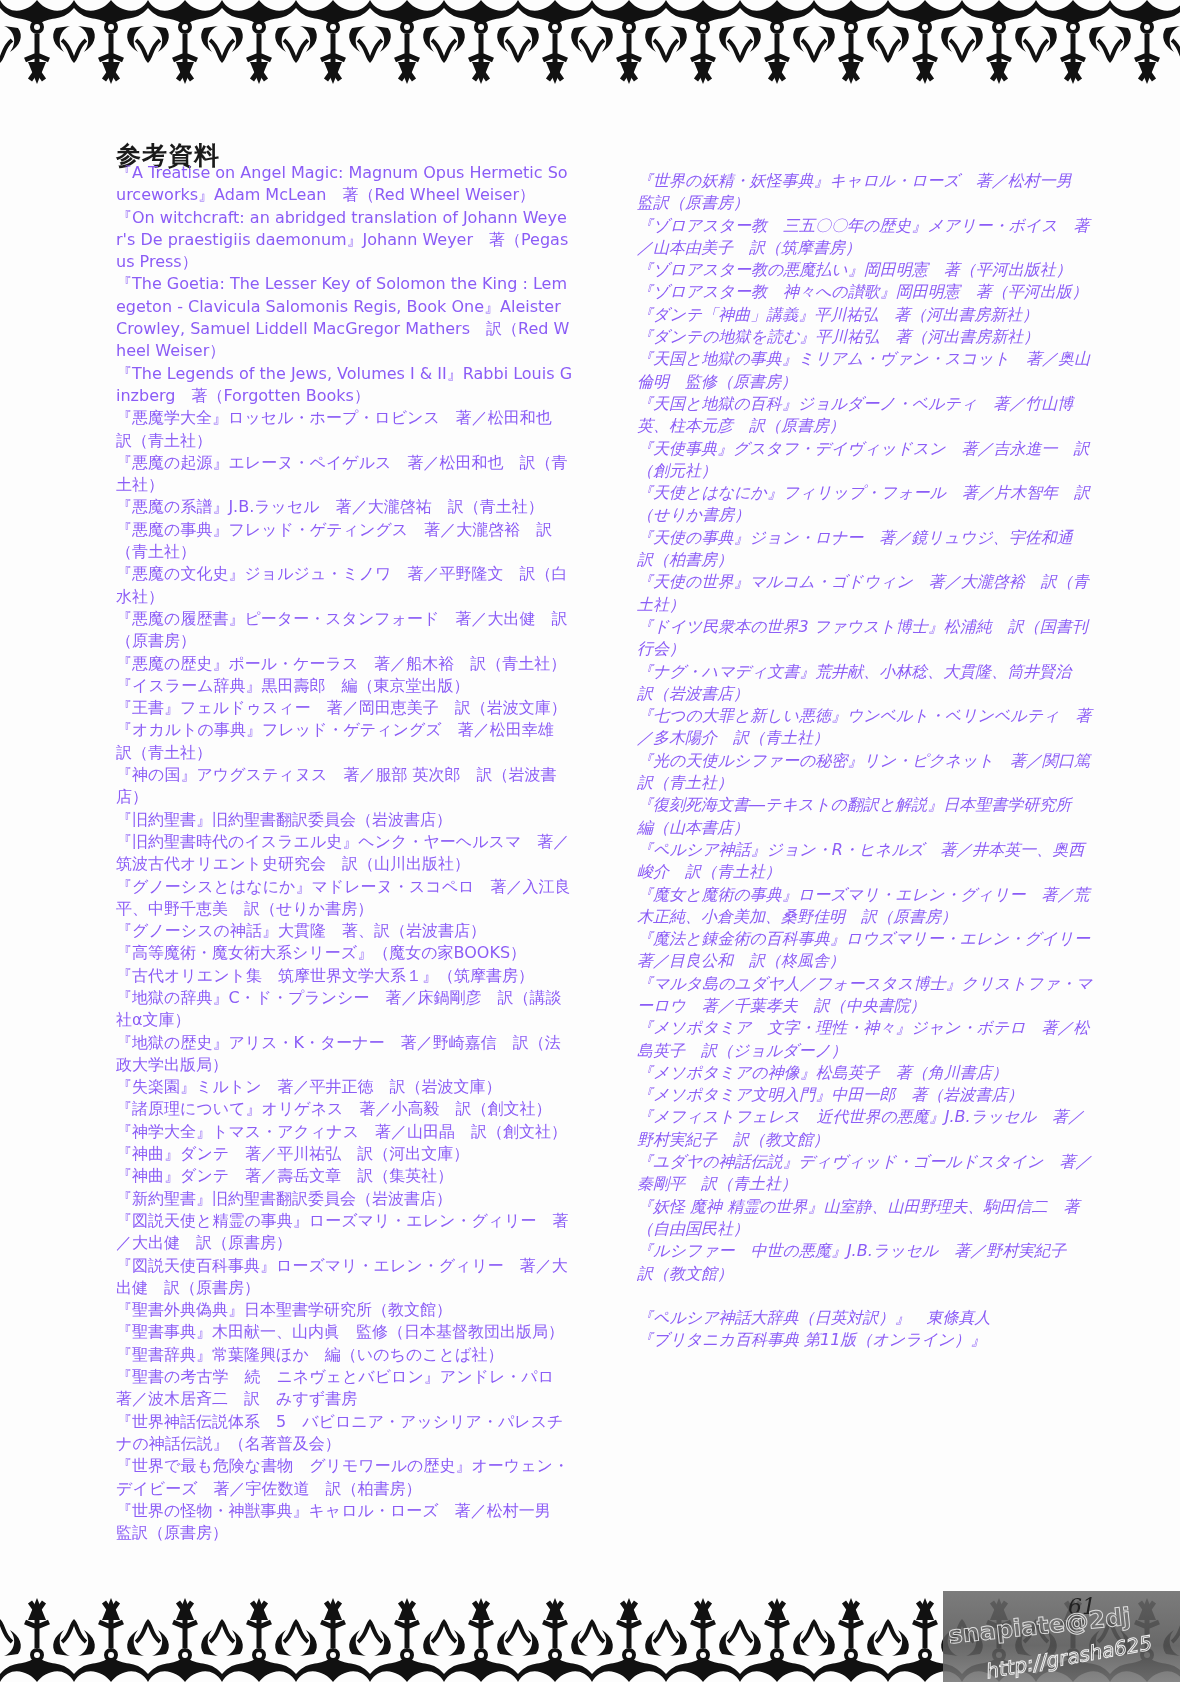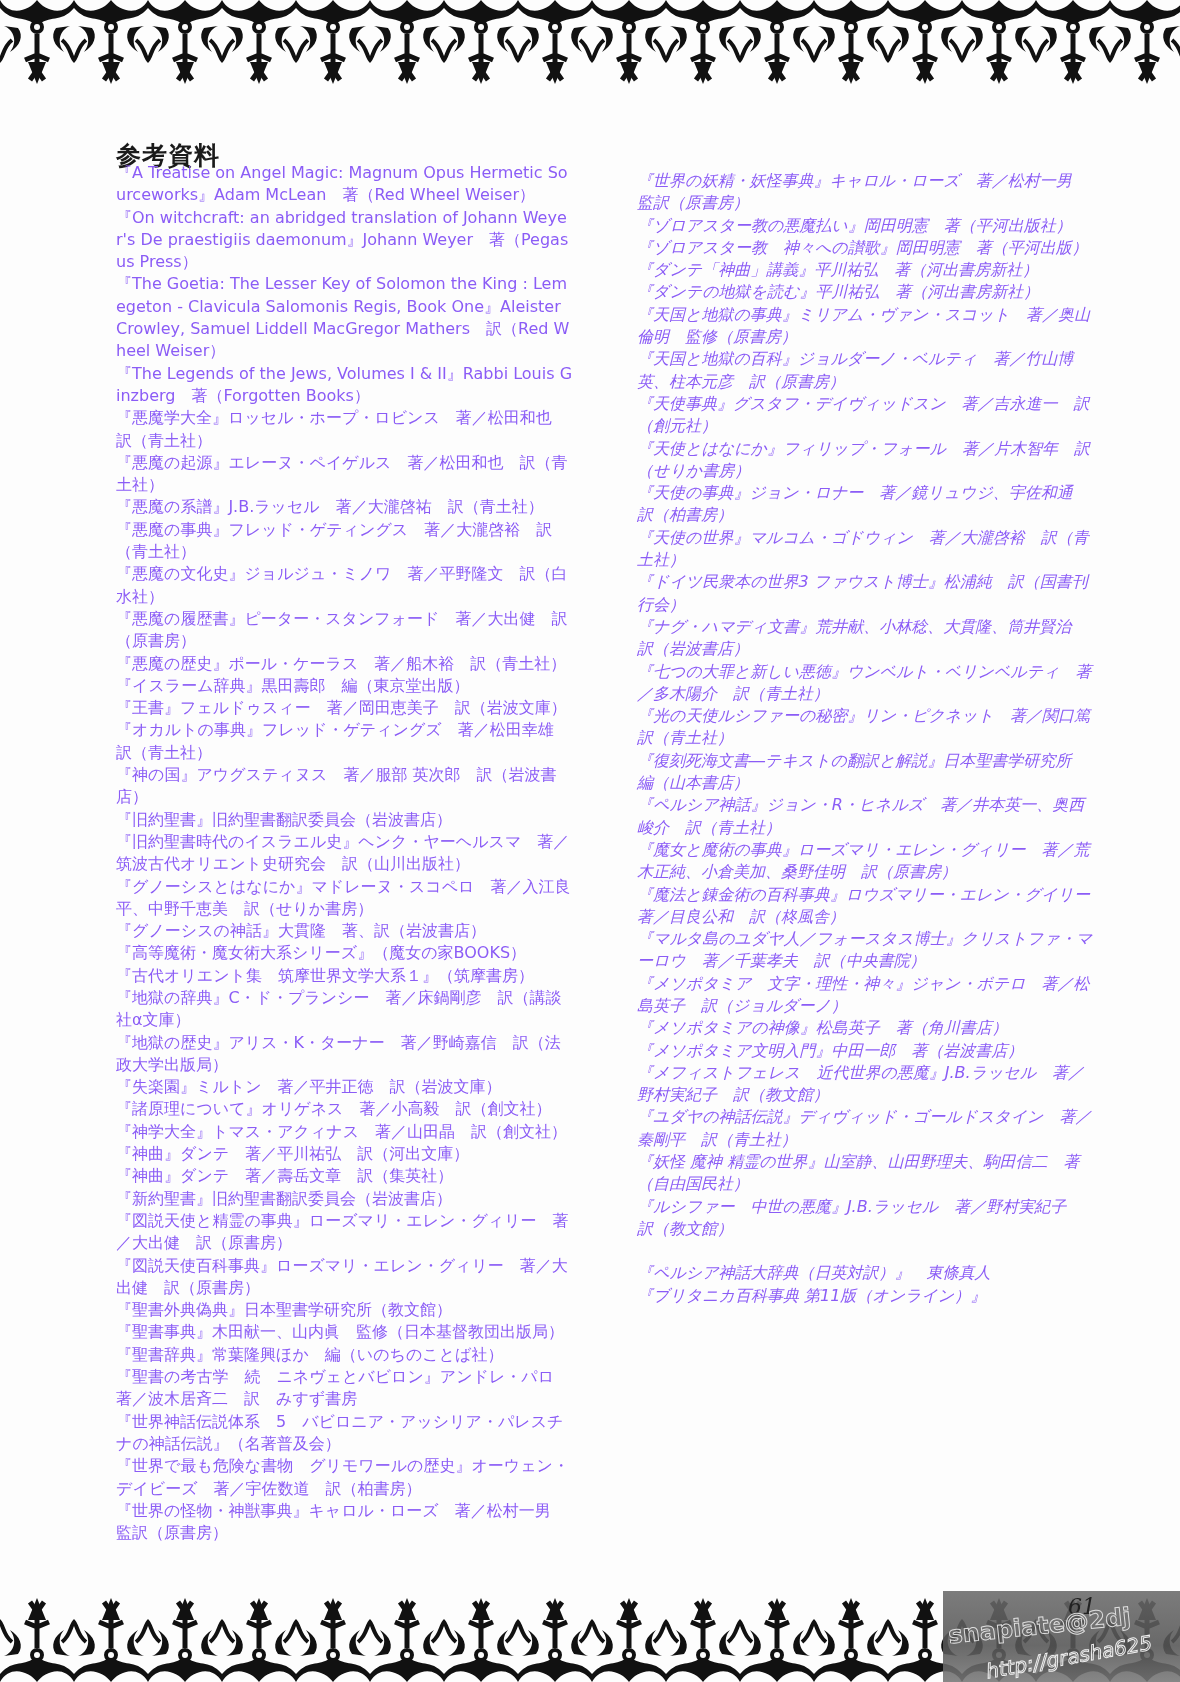--- a/index.html
+++ b/index.html
@@ -108,20 +108,21 @@
     <p class="entry">『聖書辞典』常葉隆興ほか　編（いのちのことば社）</p>
     <p class="entry">『聖書の考古学　続　ニネヴェとバビロン』アンドレ・パロ　著／波木居斉二　訳　みすず書房</p>
     <p class="entry">『世界神話伝説体系　5　バビロニア・アッシリア・パレスチナの神話伝説』（名著普及会）</p>
     <p class="entry">『世界で最も危険な書物　グリモワールの歴史』オーウェン・デイビーズ　著／宇佐数道　訳（柏書房）</p>
     <p class="entry">『世界の怪物・神獣事典』キャロル・ローズ　著／松村一男　監訳（原書房）</p>
   </div>
 
 <div class="col right">
   <div id="rightCol">
       <p class="entry">『世界の妖精・妖怪事典』キャロル・ローズ　著／松村一男　監訳（原書房）</p>
+      <p class="entry">『ゾロアスター教　三五〇〇年の歴史』メアリー・ボイス　著／山本由美子　訳（筑摩書房）</p>
       <p class="entry">『ゾロアスター教の悪魔払い』岡田明憲　著（平河出版社）</p>
       <p class="entry">『ゾロアスター教　神々への讃歌』岡田明憲　著（平河出版）</p>
       <p class="entry">『ダンテ「神曲」講義』平川祐弘　著（河出書房新社）</p>
       <p class="entry">『ダンテの地獄を読む』平川祐弘　著（河出書房新社）</p>
       <p class="entry">『天国と地獄の事典』ミリアム・ヴァン・スコット　著／奥山倫明　監修（原書房）</p>
       <p class="entry">『天国と地獄の百科』ジョルダーノ・ベルティ　著／竹山博英、柱本元彦　訳（原書房）</p>
       <p class="entry">『天使事典』グスタフ・デイヴィッドスン　著／吉永進一　訳（創元社）</p>
       <p class="entry">『天使とはなにか』フィリップ・フォール　著／片木智年　訳（せりか書房）</p>
       <p class="entry">『天使の事典』ジョン・ロナー　著／鏡リュウジ、宇佐和通　訳（柏書房）</p>
       <p class="entry">『天使の世界』マルコム・ゴドウィン　著／大瀧啓裕　訳（青土社）</p>

